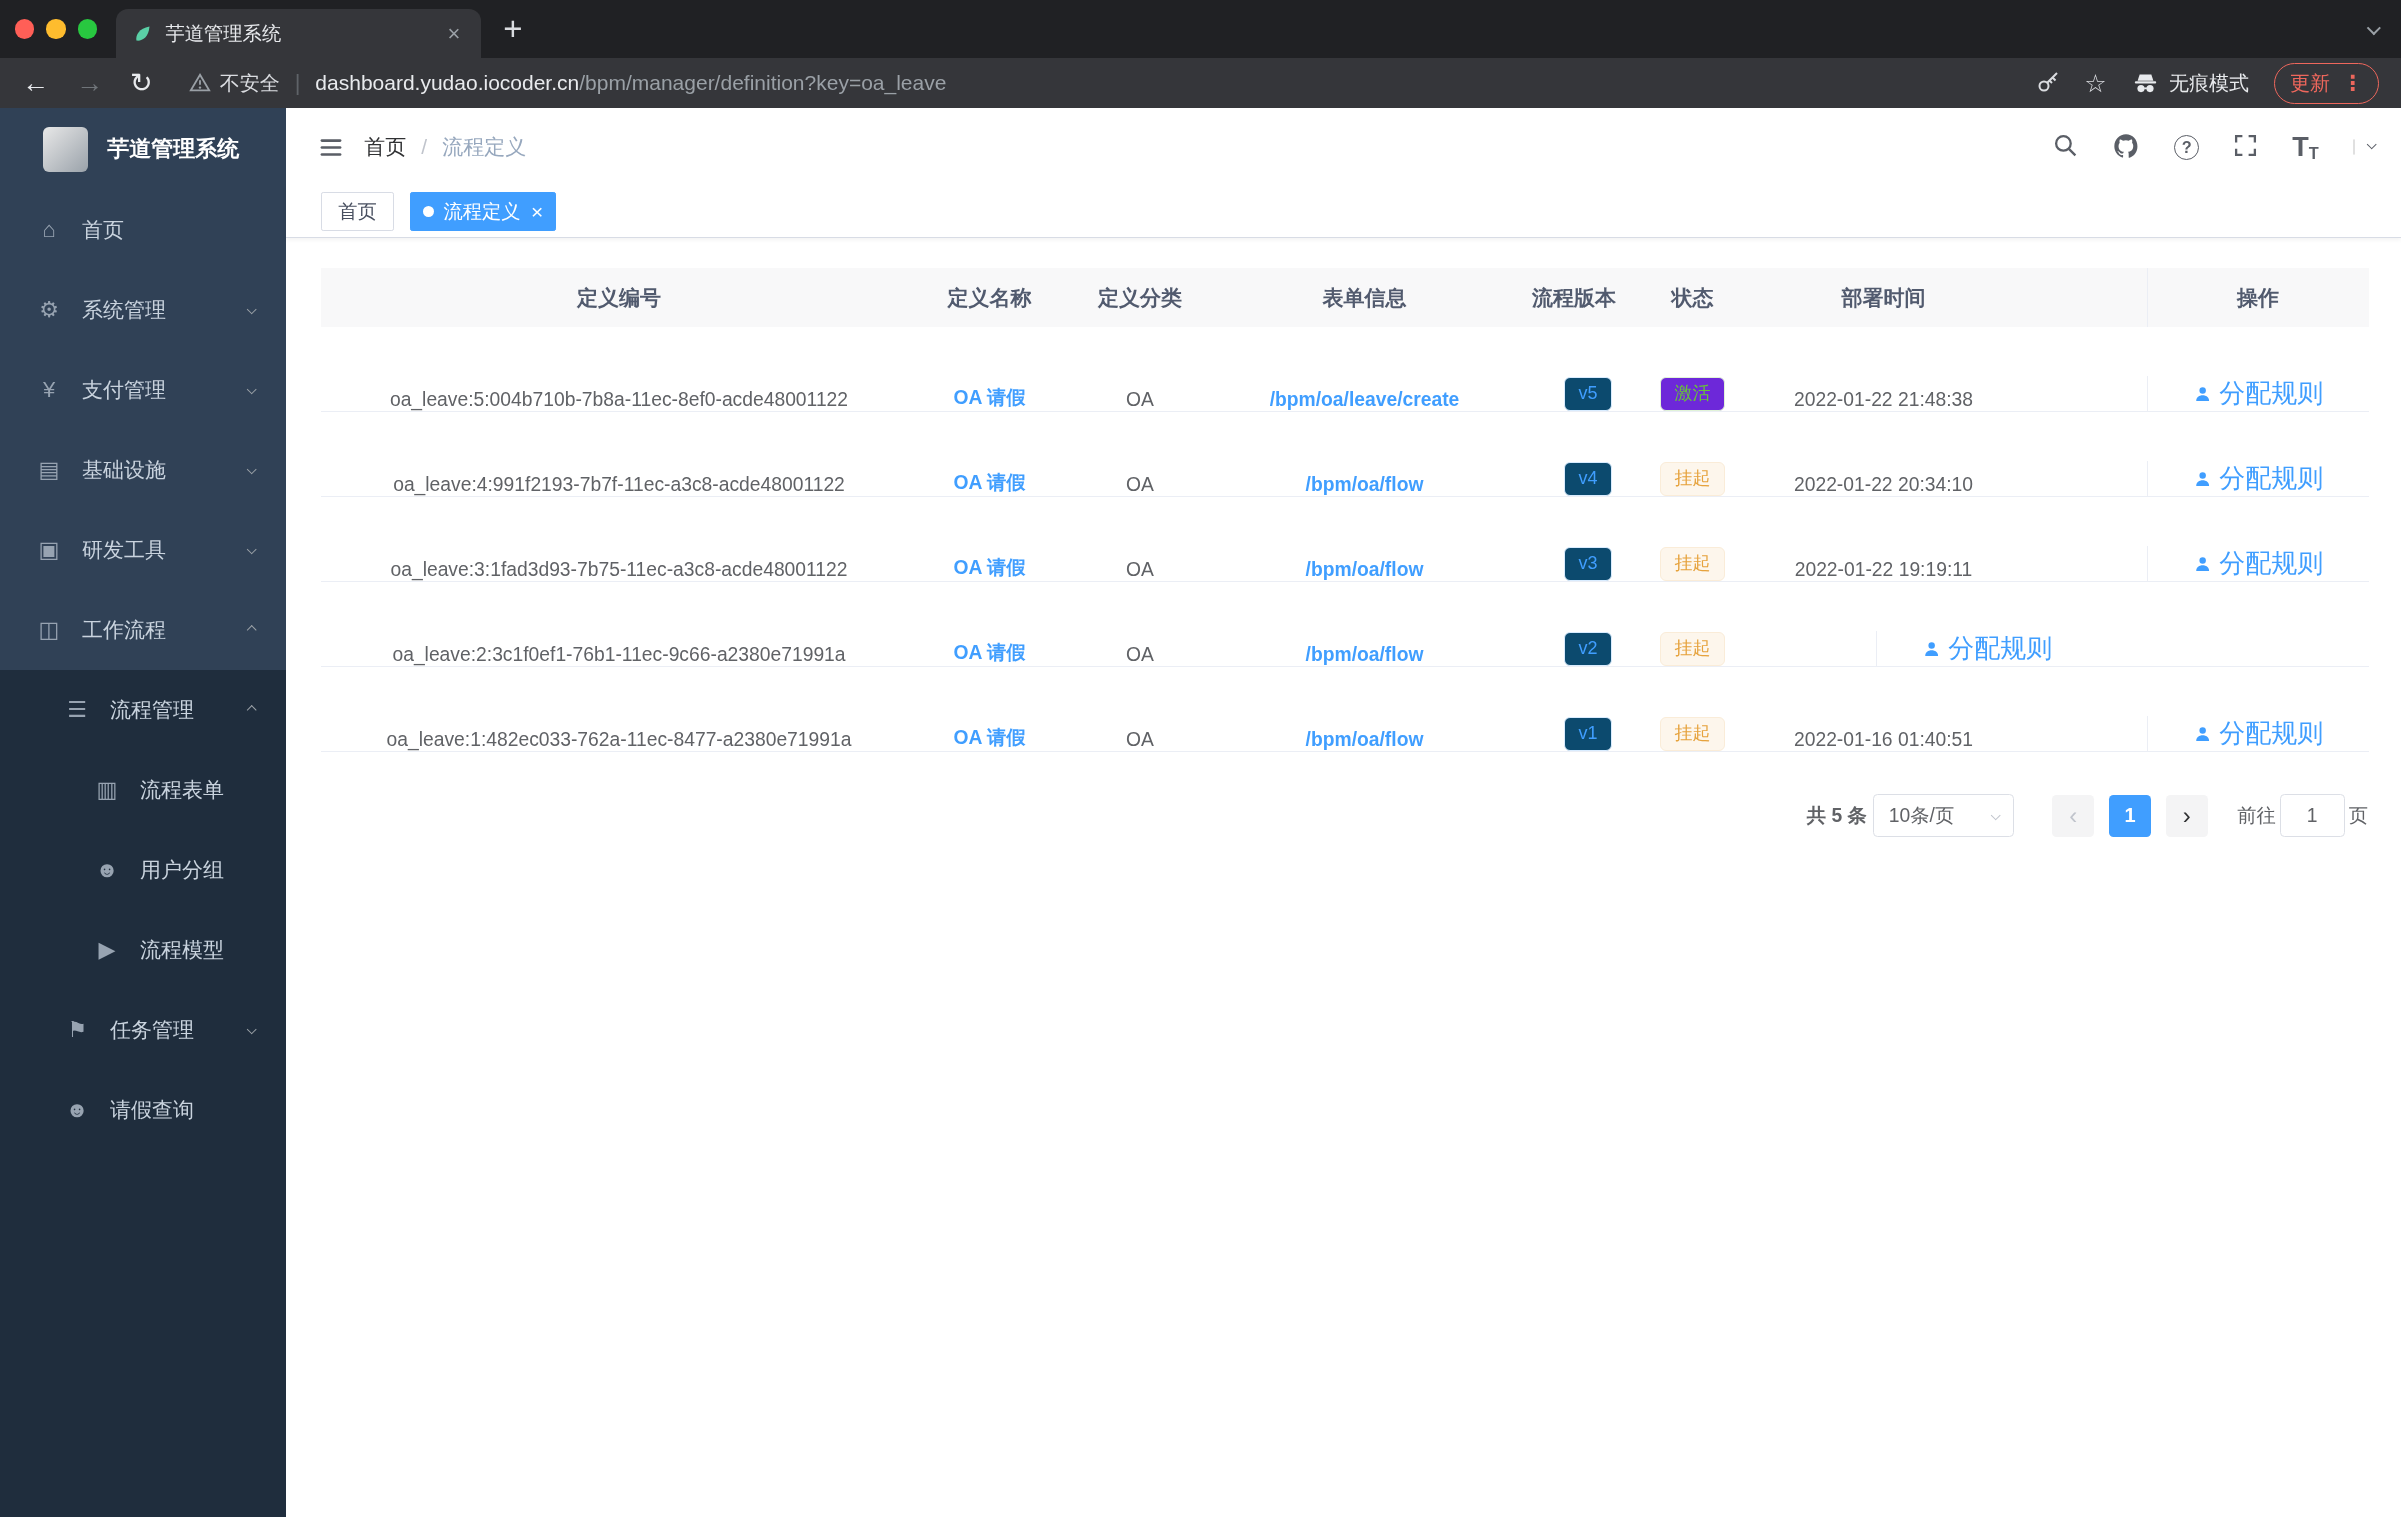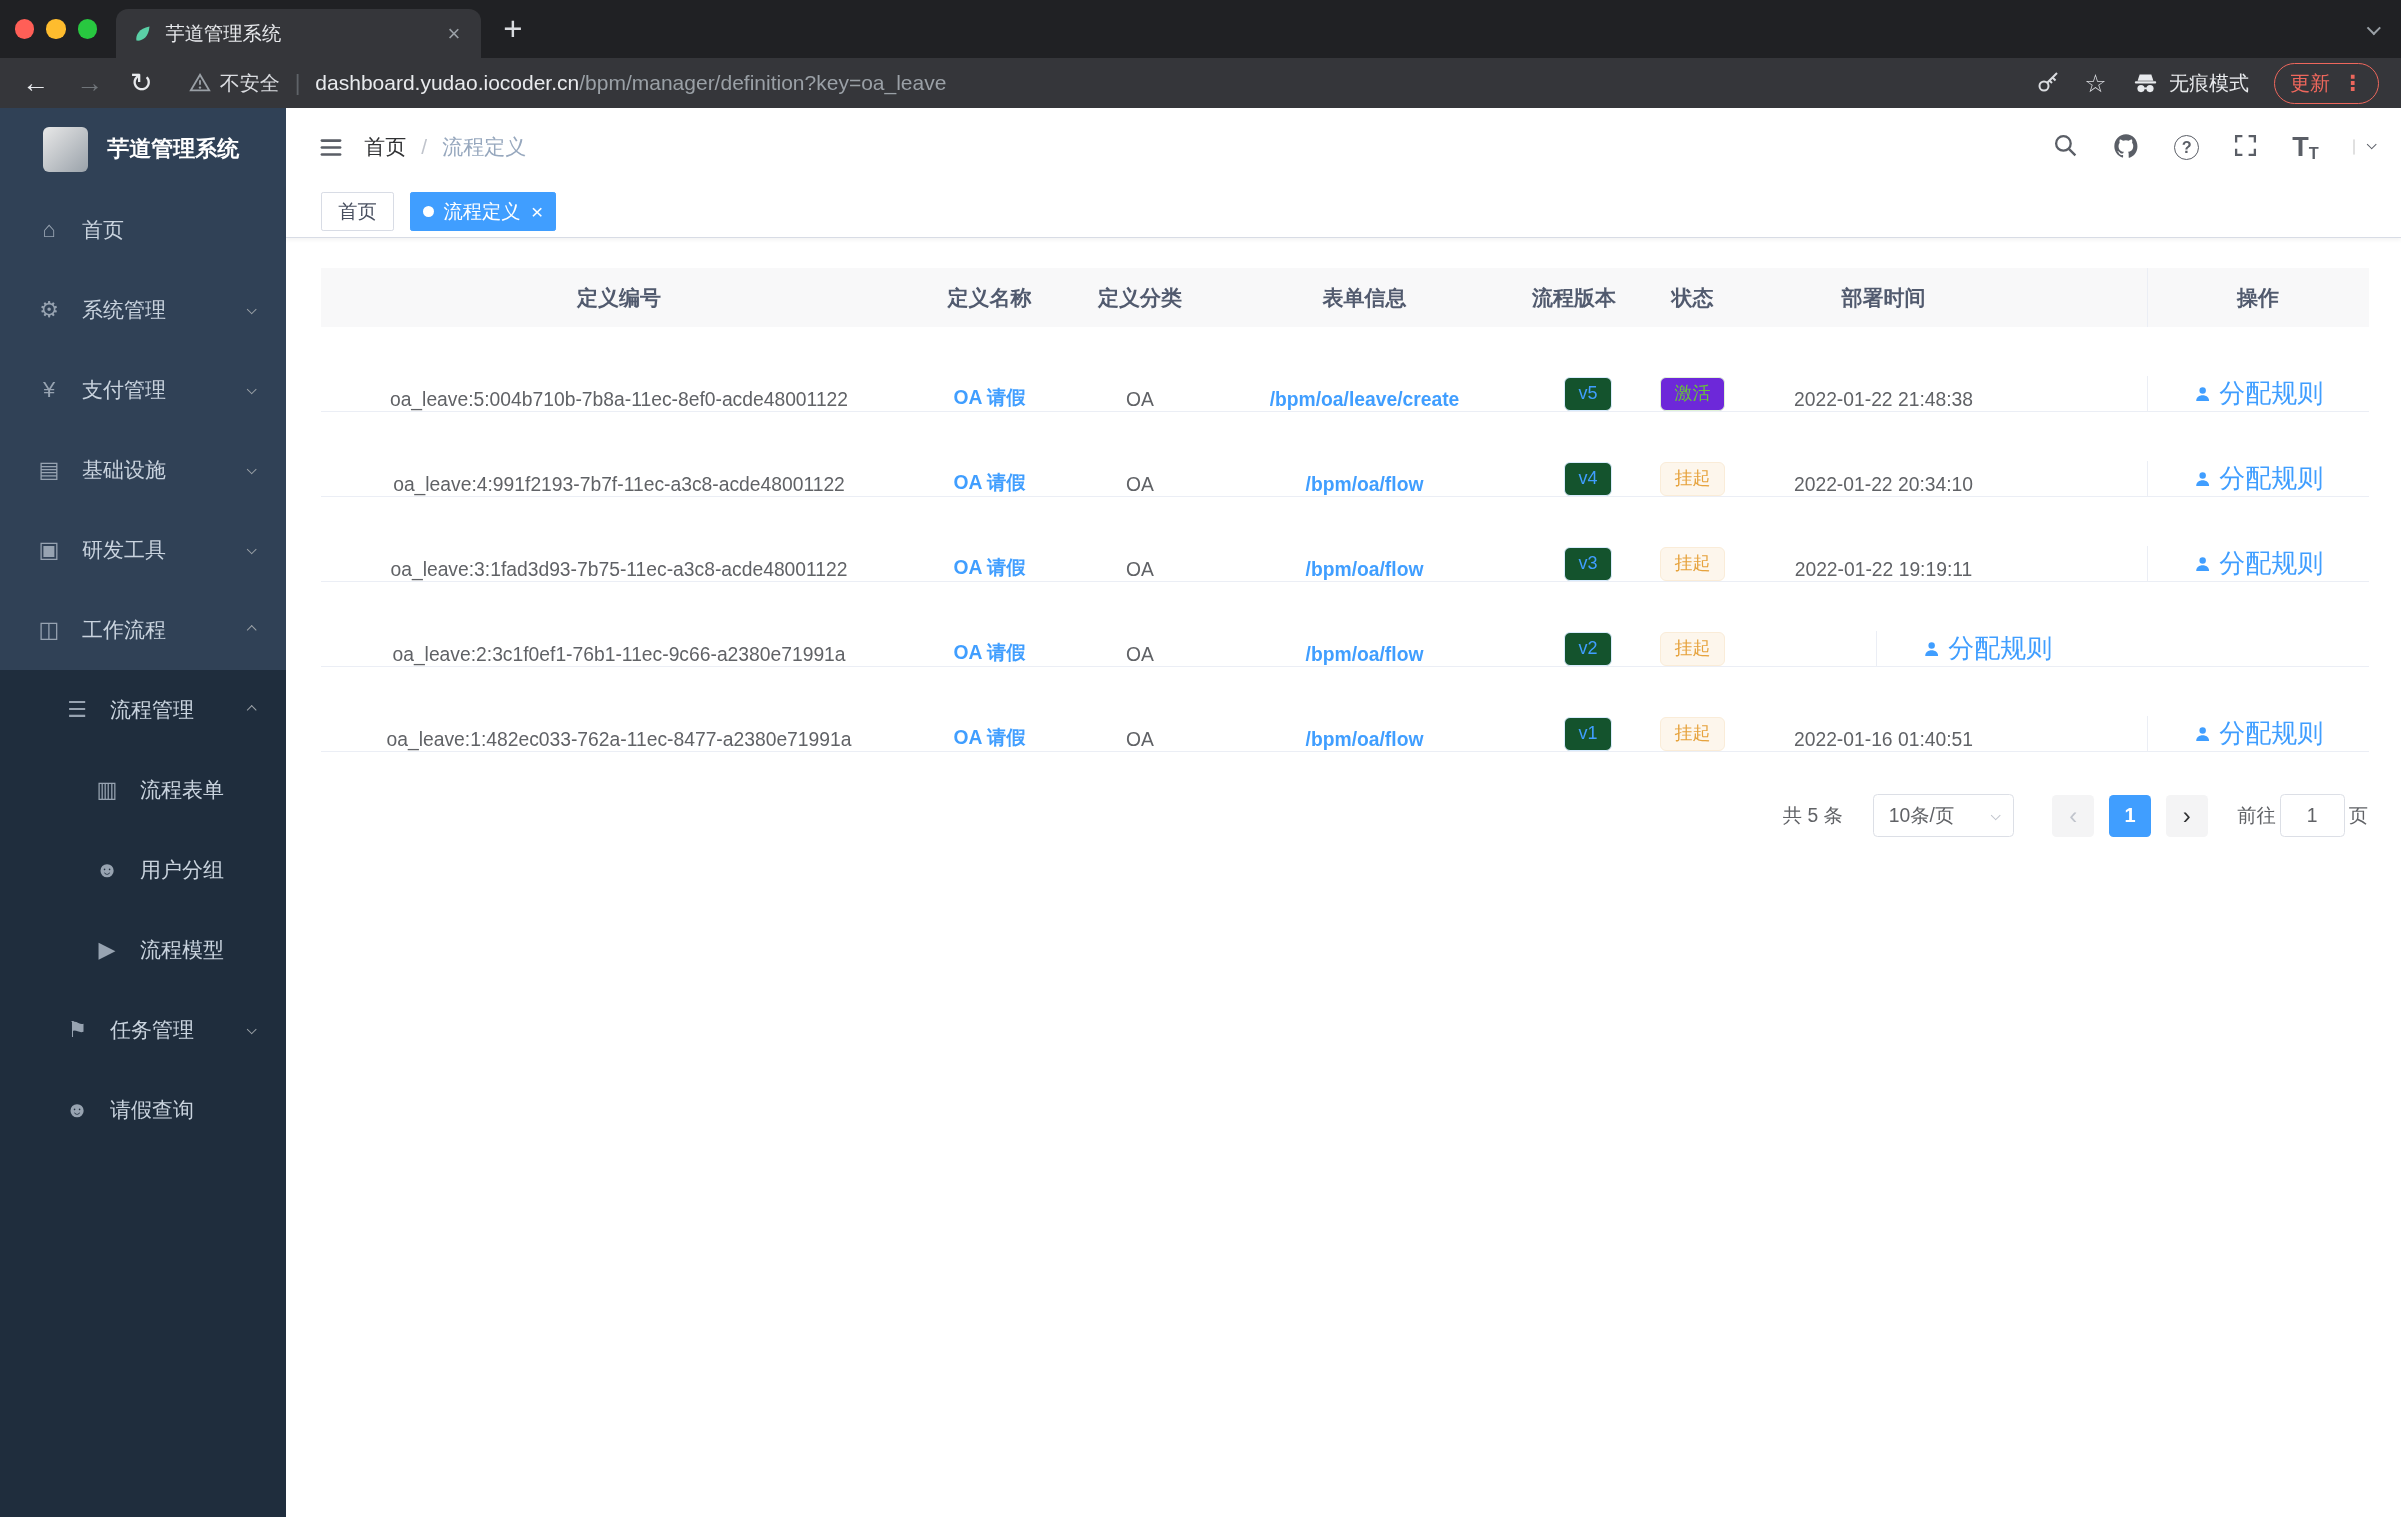--- a/index.html
+++ b/index.html
@@ -88,28 +88,28 @@
   .table { width:2048px; font-size:19.3px; color:#606266; }
   .thead { display:flex; background:#f8f8f9; height:59px; align-items:stretch;
            font-weight:700; color:#515a6e; font-size:21px; }
   .tr { display:flex; height:85px; align-items:flex-end; border-bottom:0.7px solid #ebeef5; }
   .c { display:flex; align-items:center; justify-content:center; text-align:center; flex-shrink:0; }
   .c-id{width:596px;} .c-name{width:145px;} .c-cat{width:156px;} .c-form{width:293px;}
   .c-ver{width:126px;} .c-st{width:111px;} .c-time{width:271px;} .c-fill{width:128px;}
   .c-act{width:221px; border-left:0.7px solid #ebeef5;}
   .lnk { color:#409eff; cursor:pointer;font-weight:bold; }
   .pill { display:inline-block; border-radius:6px; padding:5.2px 13.4px; font-size:18px; line-height:1.2; }
-  .pill.ver { background:#14532d; border:0.7px solid #d9ecff; color:#409eff;margin-left:28px; }
+  .pill.ver { background:#0c4a6e; border:0.7px solid #d9ecff; color:#409eff;margin-left:28px; }
   .pill.success { background:#6d28d9; border:0.7px solid #e1f3d8; color:#67c23a; }
   .pill.warning { background:#fdf6ec; border:0.7px solid #faecd8; color:#e6a23c; }
   .act-link { display:inline-flex; align-items:center; gap:7.4px; color:#409eff; font-size:26px; cursor:pointer; }
 
   .pagination { display:flex; align-items:center; justify-content:flex-end; margin-top:42px;
                 font-size:19.3px; color:#606266; }
-  .pg-total { margin-right:30px; color:#606266; }
+  .pg-total { margin-right:6px; color:#606266;font-weight:bold; }
   .pg-size { width:141px; height:43px; border:0.7px solid #dcdfe6; border-radius:4.5px; background:#fff;
              display:flex; align-items:center; padding:0 13.4px 0 15px; color:#606266; margin-right:31px; }
   .pg-size .schev { margin-left:auto; border-color:#c0c4cc; }
   .pg-btn { width:42px; height:42px; border-radius:4.5px; background:#f4f4f5; margin:0 7.4px;
             display:flex; align-items:center; justify-content:center; font-size:24px; }
   .pg-btn.prev { color:#c0c4cc; }
   .pg-btn.next { color:#303133; }
   .pg-page { width:42px; height:42px; border-radius:4.5px; background:#409eff; color:#fff; margin:0 7.4px;
              display:flex; align-items:center; justify-content:center; font-size:20px; font-weight:700; }
   .pg-goto { display:flex; align-items:center; gap:4px; margin-left:22px; }

